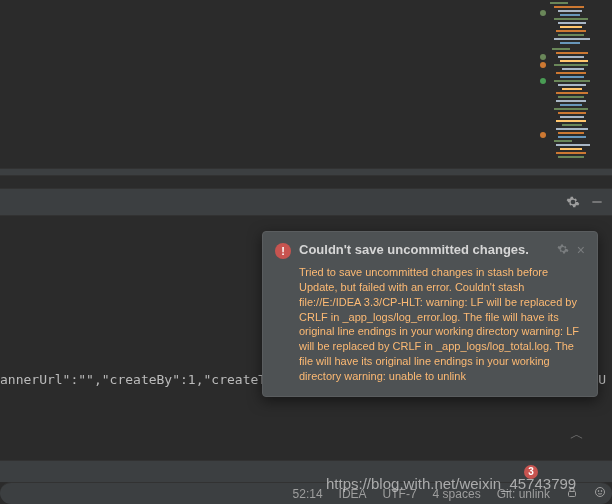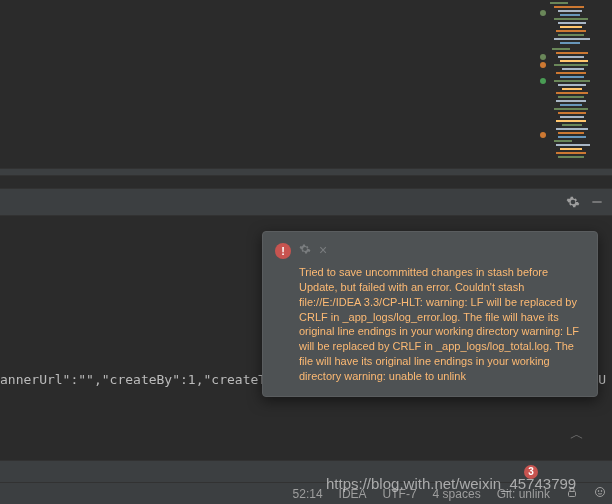--- a/index.html
+++ b/index.html
@@ -202,20 +202,21 @@
   height: 22px;
   background: #3c3f41;
   border-top: 1px solid #323232;
   display: flex;
   align-items: center;
   justify-content: flex-end;
   padding-right: 6px;
   gap: 16px;
   color: #9e9e9e;
   font-size: 12px;
+  border-radius: 11px;
 }
 .status-item { white-space: nowrap; }
 .lock-icon, .face-icon { color: #9e9e9e; }
 
 
 .watermark {
   position: absolute;
   bottom: 12px;
   left: 326px;
   color: #d0d0d0;
@@ -292,20 +293,21 @@
 </div>
 
 <div class="console-area">
   <span class="console-text">annerUrl":"","createBy":1,"createTim</span>
   <span class="console-trail">U</span>
 </div>
 
 <div class="notification">
   <div class="notification-header">
     <span class="notif-icon">!</span>
+    <span class="notif-title">Couldn't save uncommitted changes.</span>
     <div class="notif-actions">
       <span>
         <svg width="12" height="12" viewBox="0 0 24 24" fill="#7a7d7f">
             <path d="M12 8a4 4 0 100 8 4 4 0 000-8zm9 4a7 7 0 01-.1 1.2l2 1.6-2 3.4-2.4-1a7 7 0 01-2 1.2l-.4 2.6h-4l-.4-2.6a7 7 0 01-2-1.2l-2.4 1-2-3.4 2-1.6A7 7 0 013 12a7 7 0 01.1-1.2l-2-1.6 2-3.4 2.4 1a7 7 0 012-1.2L8 3h4l.4 2.6a7 7 0 012 1.2l2.4-1 2 3.4-2 1.6c.1.4.2.8.2 1.2z"></path>
           </svg>
       </span>
       <span>×</span>
     </div>
   </div>
   <div class="notif-body">Tried to save uncommitted changes in stash before Update, but failed with an error. Couldn't stash file://E:/IDEA 3.3/CP-HLT: warning: LF will be replaced by CRLF in _app_logs/log_error.log. The file will have its original line endings in your working directory warning: LF will be replaced by CRLF in _app_logs/log_total.log. The file will have its original line endings in your working directory warning: unable to unlink</div>

